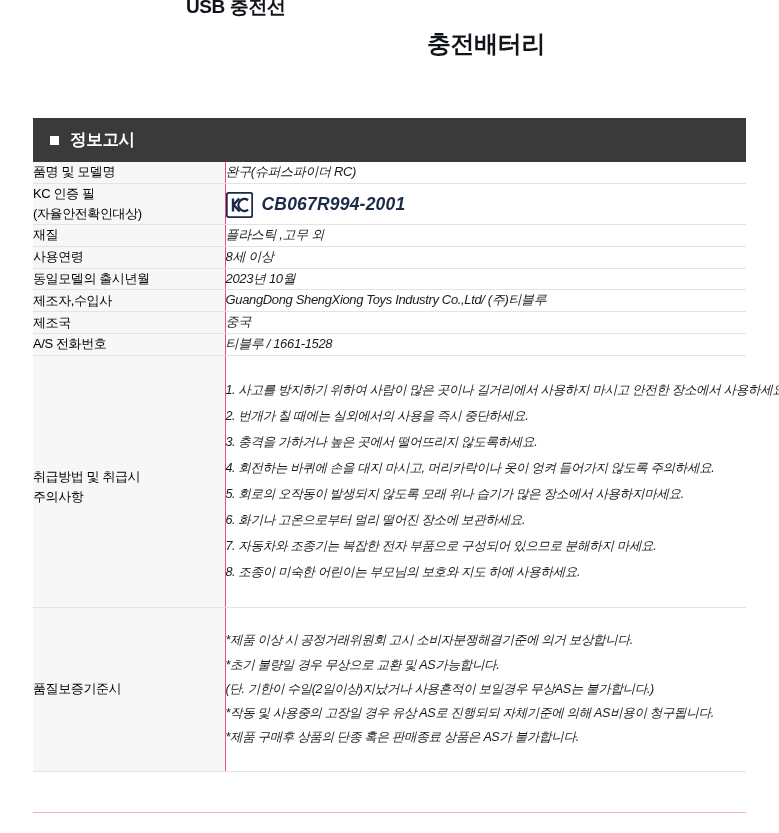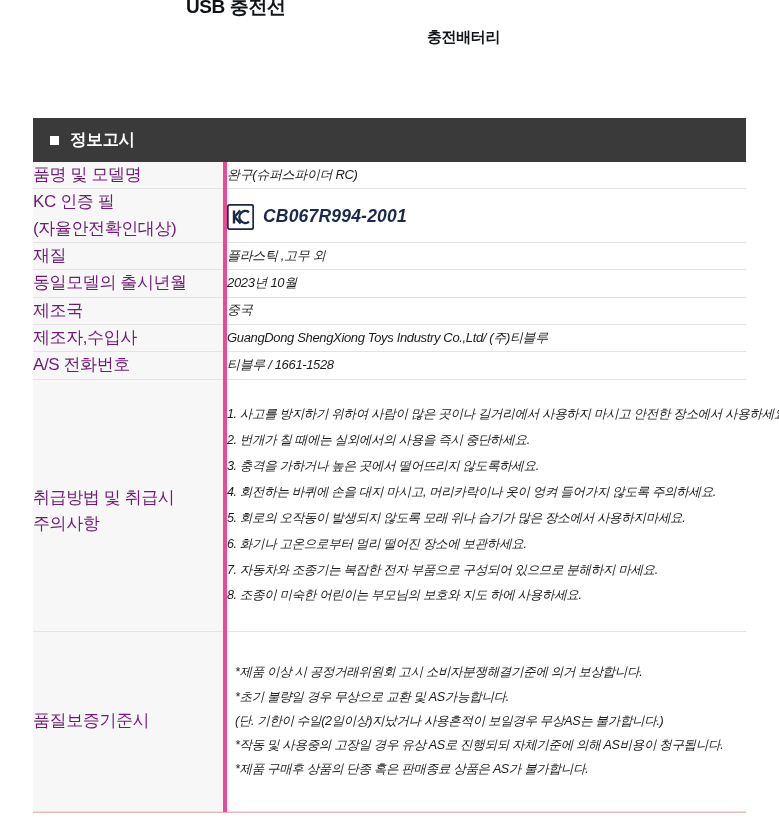--- a/index.html
+++ b/index.html
@@ -29,21 +29,21 @@
     letter-spacing: -0.4px;
   }
   .label-usb {
     left: 186px;
     top: -6px;
     font-size: 19px;
   }
   .label-batt {
     left: 427px;
     top: 28px;
-    font-size: 15px;
+    font-size: 24px;
   }
 
   
   .info-wrap {
     position: absolute;
     left: 33px;
     top: 118px;
     width: 713px;
   }
   .section-head {
@@ -74,26 +74,26 @@
     table-layout: fixed;
   }
   table.spec td {
     border-bottom: 1px solid #e3e3e3;
     vertical-align: middle;
     padding: 0;
   }
   td.th {
     width: 192px;
     background: #f7f7f7;
-    color: #701a75;
-    font-size: 17px;
+    color: #000000;
+    font-size: 13px;
     letter-spacing: -0.4px;
     padding: 13px 0 13px 31px;
     line-height: 1.55;
-    border-right: 4px solid #ec4899;
+    border-right: 1px solid #ec4899;
   }
   td.td {
     background: #ffffff;
     color: #1b1b1b;
     font-size: 13px;
     letter-spacing: -0.35px;
     padding: 13px 14px 13px 25px;
     line-height: 1.6;
     font-style: italic;
   }
@@ -128,21 +128,21 @@
   }
   ol.notes li {
     font-size: 12.6px;
     color: #1b1b1b;
     letter-spacing: -0.4px;
     line-height: 1.5;
     padding: 3.5px 0;
     white-space: nowrap;
   }
   ul.warranty {
-    margin: 8px;
+    margin: 0;
     padding: 0;
     list-style: none;
   }
   ul.warranty li {
     font-size: 12.6px;
     color: #1b1b1b;
     letter-spacing: -0.4px;
     line-height: 1.52;
     padding: 2.5px 0;
     white-space: nowrap;
@@ -199,30 +199,34 @@
               <span class="kc-number">CB067R994-2001</span>
             </div>
           </td>
         </tr>
 
         <tr>
           <td class="th">재질</td>
           <td class="td">플라스틱 ,고무 외</td>
         </tr>
         <tr>
+          <td class="th">사용연령</td>
+          <td class="td">8세 이상</td>
+        </tr>
+        <tr>
           <td class="th">동일모델의 출시년월</td>
           <td class="td">2023년 10월</td>
         </tr>
         <tr>
+          <td class="th">제조자,수입사</td>
+          <td class="td">GuangDong ShengXiong Toys Industry Co.,Ltd/ (주)티블루</td>
+        </tr>
+        <tr>
           <td class="th">제조국</td>
           <td class="td">중국</td>
-        </tr>
-        <tr>
-          <td class="th">제조자,수입사</td>
-          <td class="td">GuangDong ShengXiong Toys Industry Co.,Ltd/ (주)티블루</td>
         </tr>
         <tr>
           <td class="th">A/S 전화번호</td>
           <td class="td">티블루 / 1661-1528</td>
         </tr>
 
         <tr class="tall">
           <td class="th th-top" style="vertical-align:middle; padding-top:12px;">
             <div>취급방법 및 취급시</div>
             <div>주의사항</div>

